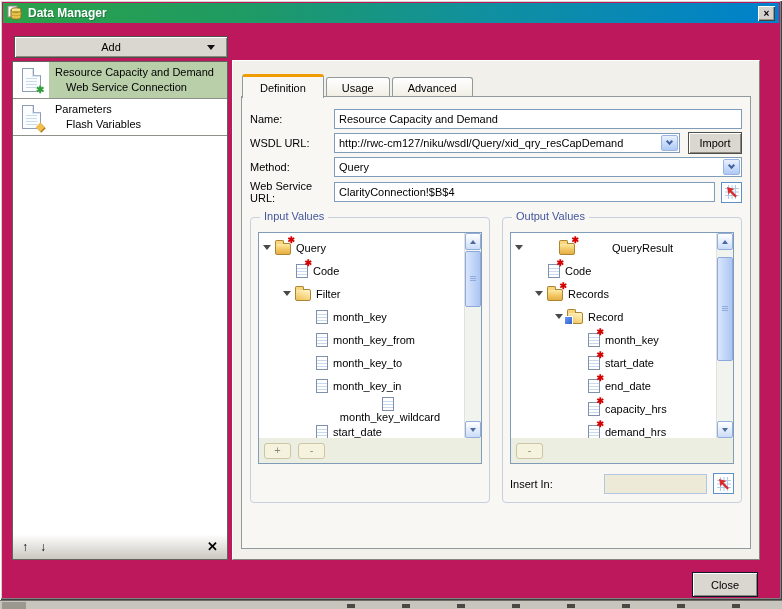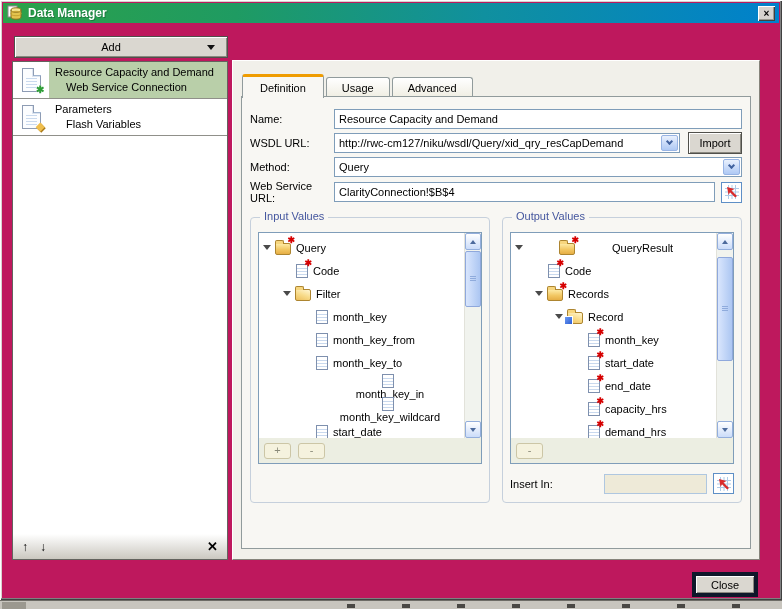--- a/index.html
+++ b/index.html
@@ -147,21 +147,21 @@
   #in-sb-thumb { top:18px; height:56px; }
   #out-sb-thumb { top:24px; height:104px; }
   .tree-footer { height:25px; background:#ECEEE2; display:flex; align-items:center;
     gap:7px; padding:0 5px; flex:none; }
   .pm-btn { width:27px; height:16px; background:#F5F2DE; border:1px solid #CCC6A6;
     border-radius:3px; color:#8A8A7A; font-size:11px; line-height:13px; text-align:center; cursor:default; }
   .read-row { display:flex; align-items:center; margin-top:9px; }
   .read-input { width:103px; height:20px; background:#EEEAD8; border:1px solid #AFC7E0; margin-left:auto; }
   
   .close-btn { position:absolute; left:692px; top:572px; width:66px; height:25px;
-    border:4px solid #0f172a; }
+    border:1px solid #0f172a; }
   .below-strip { position:absolute; left:0; top:600px; width:782px; height:9px;
     background:#C8C5BE; border-top:1px solid #6E6C66;
     }
   .below-strip::after { content:""; position:absolute; left:300px; right:10px; top:3px; height:4px;
     background:repeating-linear-gradient(90deg,transparent 0 47px,#4A4844 47px 55px); }
   .below-strip::before { content:""; position:absolute; left:2px; top:1px; width:24px; height:7px;
     background:#9B988F; }
 </style>
 </head>
 <body>
@@ -306,21 +306,21 @@
                       <span class="i-doc" style="display: block;"></span>
                     </span>
                     <span>month_key_from</span>
                   </div>
                   <div class="trow" style="padding-left: 57px;">
                     <span class="iwrap">
                       <span class="i-doc" style="display: block;"></span>
                     </span>
                     <span>month_key_to</span>
                   </div>
-                  <div class="trow" style="padding-left: 57px; flex-direction: column;">
+                  <div class="trow" style="padding-left: 57px;">
                     <span class="iwrap">
                       <span class="i-doc" style="display: block;"></span>
                     </span>
                     <span>month_key_in</span>
                   </div>
                   <div class="trow" style="padding-left: 57px; flex-direction: column;">
                     <span class="iwrap">
                       <span class="i-doc" style="display: block;"></span>
                     </span>
                     <span>month_key_wildcard</span>

